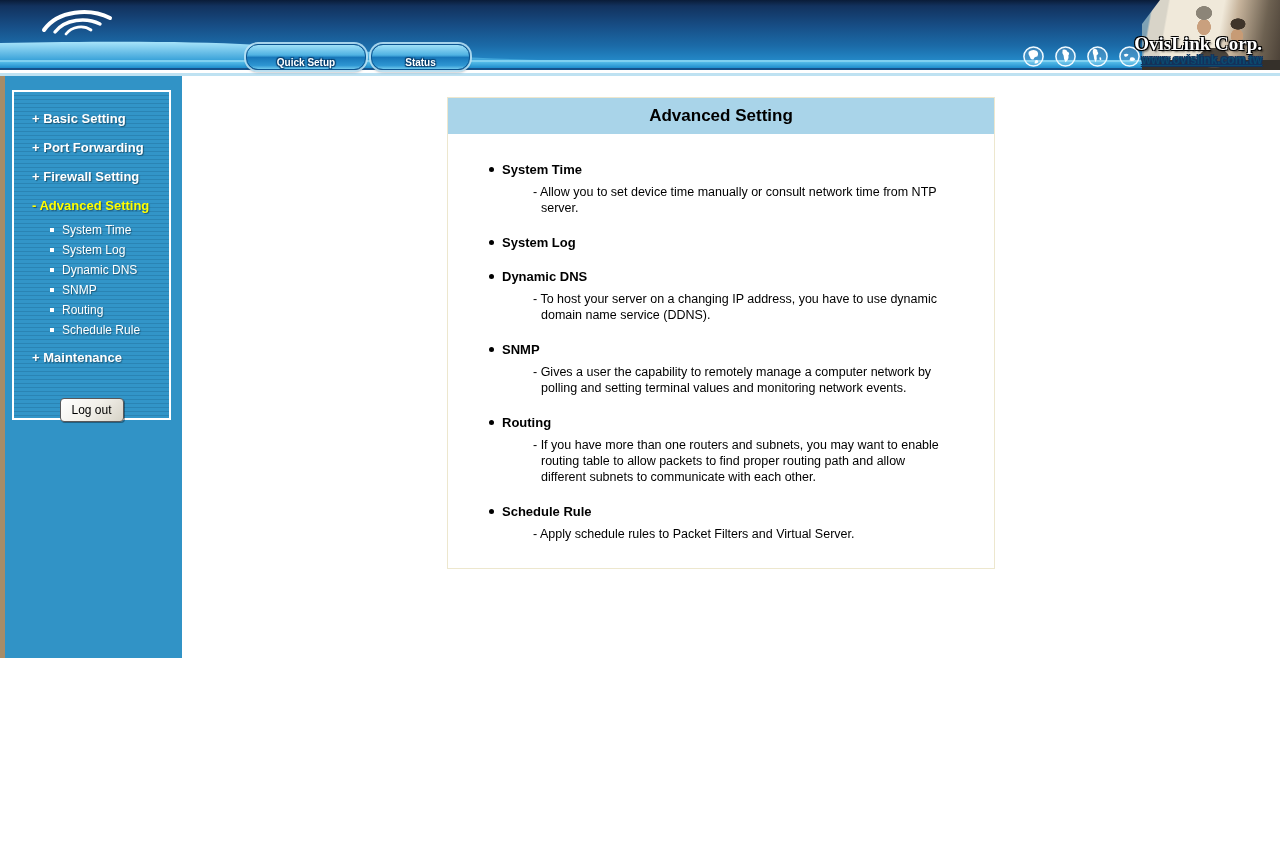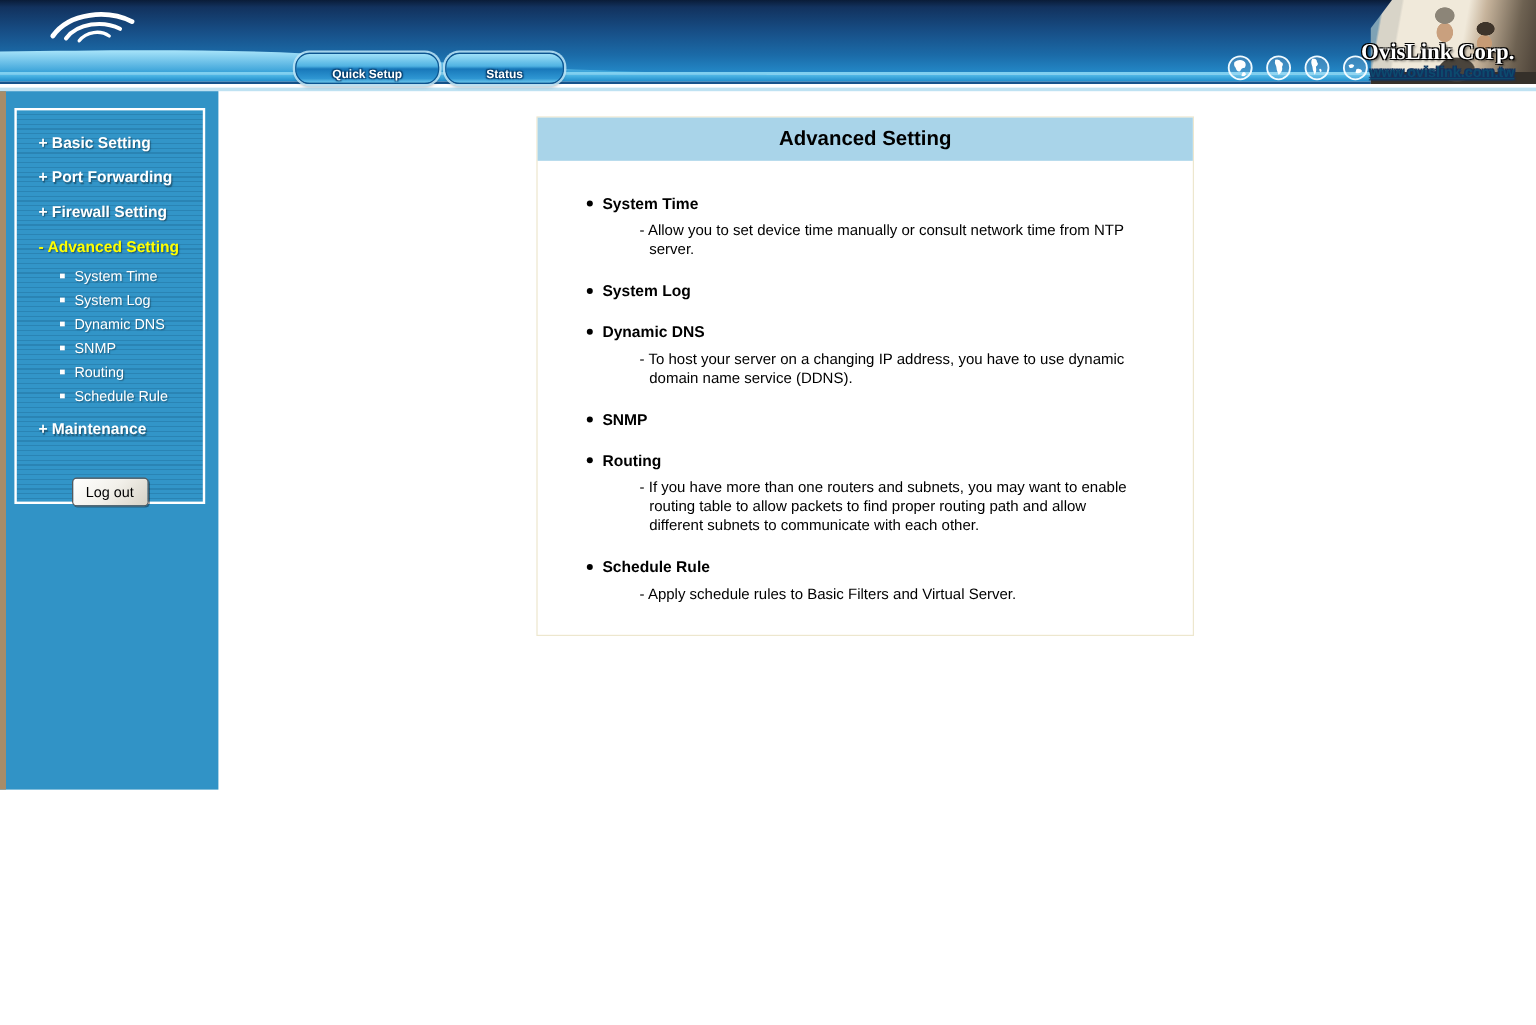--- a/index.html
+++ b/index.html
@@ -271,32 +271,33 @@
         <span>Dynamic DNS</span>
       </div>
       <div class="section-desc">- To host your server on a changing IP address, you have to use dynamic domain name service (DDNS).</div>
     </div>
 
     <div class="section">
       <div class="section-heading">
         <span class="dot-bullet"></span>
         <span>SNMP</span>
       </div>
+      <div class="section-desc">- Gives a user the capability to remotely manage a computer network by polling and setting terminal values and monitoring network events.</div>
     </div>
 
     <div class="section">
       <div class="section-heading">
         <span class="dot-bullet"></span>
         <span>Routing</span>
       </div>
       <div class="section-desc">- If you have more than one routers and subnets, you may want to enable routing table to allow packets to find proper routing path and allow different subnets to communicate with each other.</div>
     </div>
 
     <div class="section">
       <div class="section-heading">
         <span class="dot-bullet"></span>
         <span>Schedule Rule</span>
       </div>
-      <div class="section-desc">- Apply schedule rules to Basic Filters and Virtual Server.</div>
+      <div class="section-desc">- Apply schedule rules to Packet Filters and Virtual Server.</div>
     </div>
 
   </div>
 </div>
 
 </body></html>

